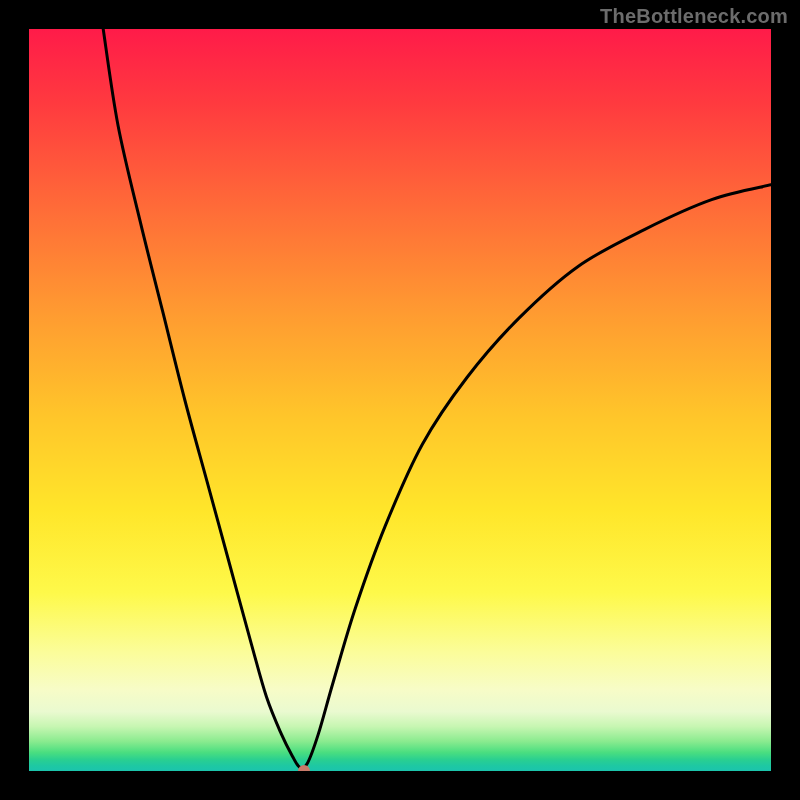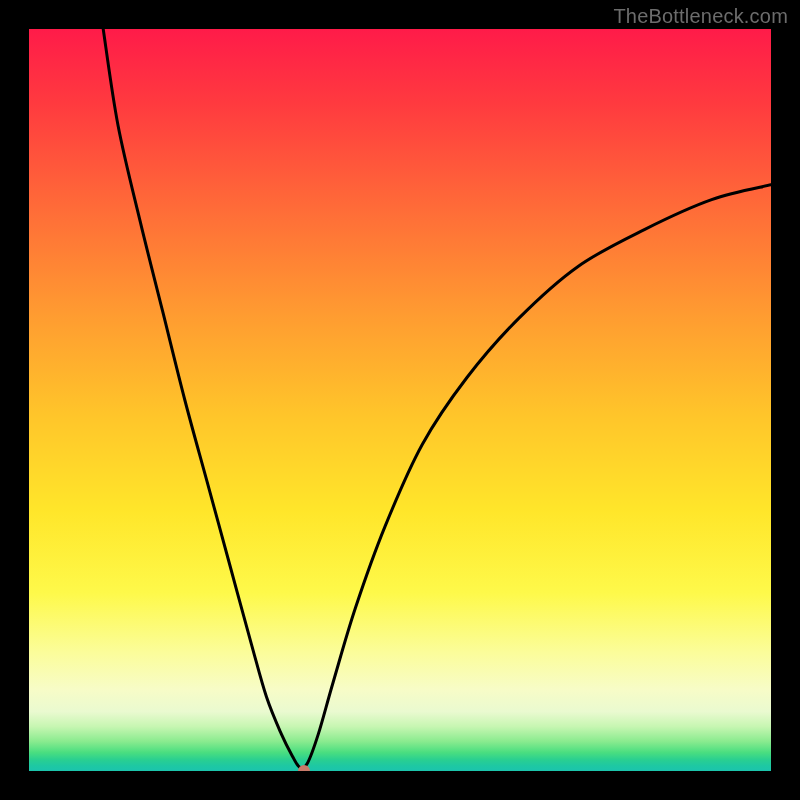--- a/index.html
+++ b/index.html
@@ -16,21 +16,21 @@
     width: 800px;
     height: 800px;
     background: #000;
   }
   .watermark {
     position: absolute;
     top: 5px;
     right: 12px;
     color: #6c6c6c;
     font-size: 20px;
-    font-weight: 400;
+    font-weight: 700;
     letter-spacing: 0.2px;
     z-index: 10;
   }
   .plot-area {
     position: absolute;
     left: 29px;
     top: 29px;
     width: 742px;
     height: 742px;
     background: linear-gradient(to bottom,

